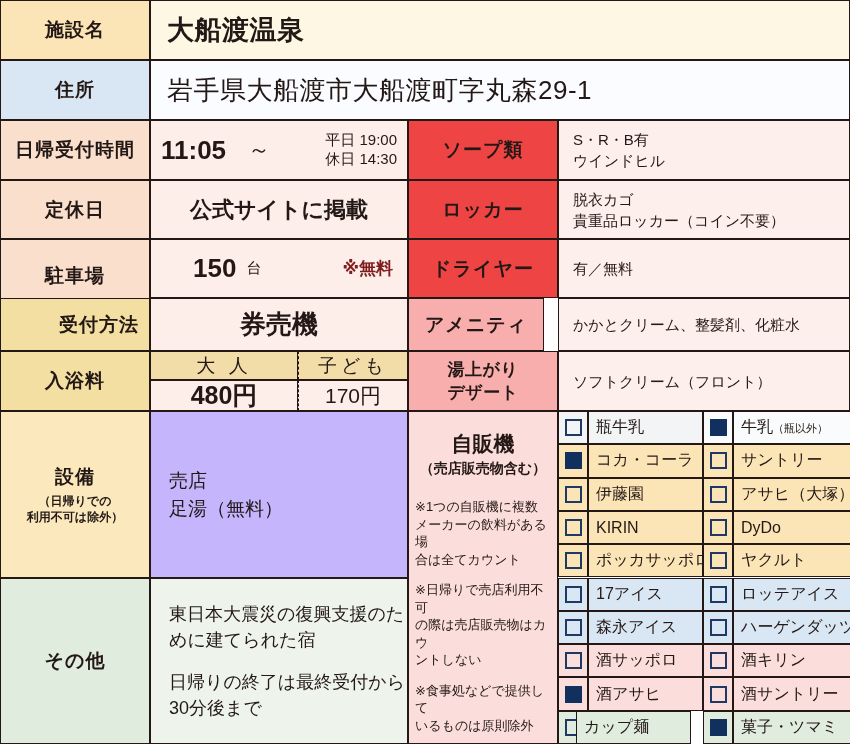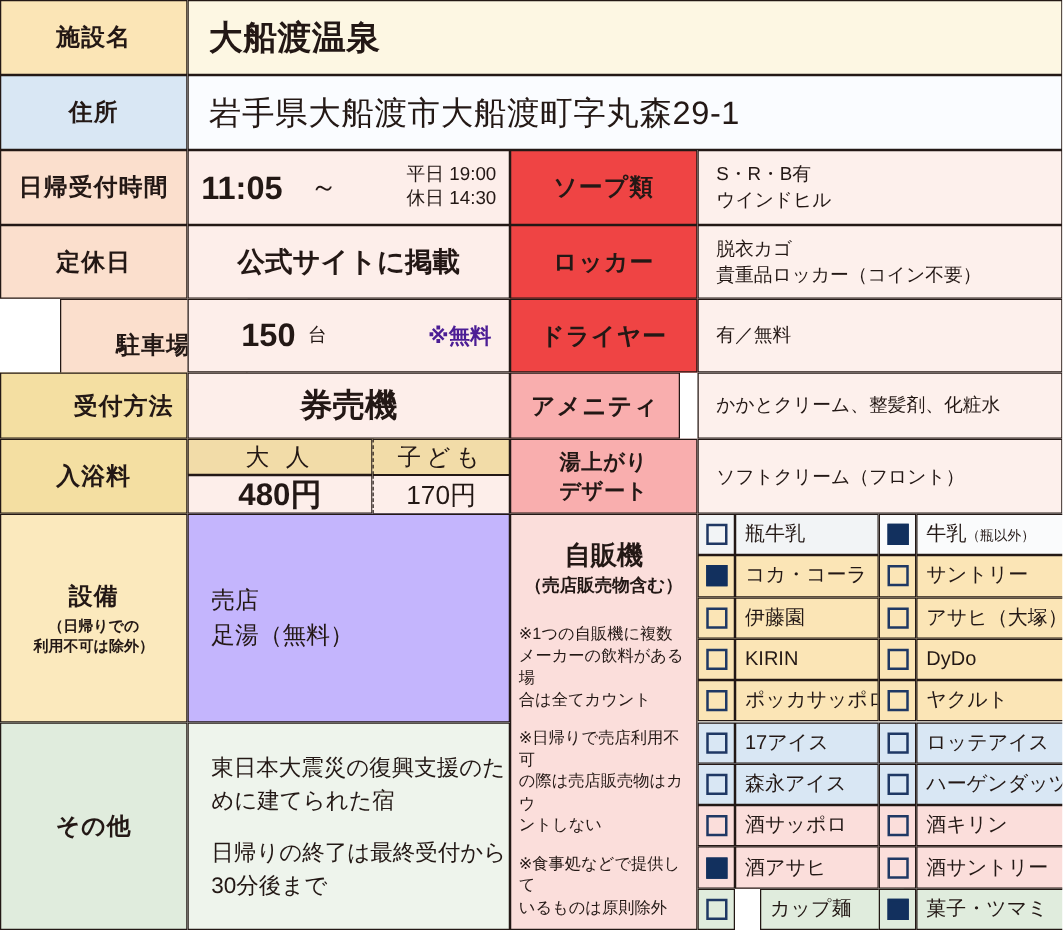--- a/index.html
+++ b/index.html
@@ -51,21 +51,21 @@
   .t-title{font-size:27px;font-weight:700;letter-spacing:.5px;}
   .t-addr {font-size:26px;font-weight:400;letter-spacing:.5px;}
   .t-key  {font-size:19px;font-weight:700;letter-spacing:1px;}
   .t-key-s{font-size:17px;font-weight:700;letter-spacing:.5px;}
   .t-big  {font-size:26px;font-weight:700;}
   .t-med  {font-size:22px;font-weight:700;}
   .t-norm {font-size:17px;font-weight:400;line-height:1.45;}
   .t-sm   {font-size:15px;font-weight:400;line-height:1.4;}
   .t-xs   {font-size:13px;font-weight:400;line-height:1.35;}
   .t-note {font-size:12px;font-weight:700;line-height:1.3;}
-  .red{color:#4c1d95;}
+  .red{color:#7f1d1d;}
 
   .hrow{display:flex;align-items:center;gap:10px;width:100%;}
   .sub{font-size:15px;font-weight:400;}
 
   
   .feehdr{font-size:19px;font-weight:400;letter-spacing:4px;}
   .feeval-a{font-size:25px;font-weight:700;}
   .feeval-c{font-size:21px;font-weight:400;}
 
   
@@ -132,21 +132,21 @@
     </div>
   </div>
 
   <div class="cell ctr k-peach" style="left:0px;top:180px;width:150px;height:59px;">
     <span class="t-key">定休日</span>
   </div>
   <div class="cell ctr v-rose" style="left:150px;top:180px;width:258px;height:59px;">
     <span class="t-med">公式サイトに掲載</span>
   </div>
 
-  <div class="cell ctr k-peach" style="left:0px;top:239px;width:150px;height:73px;margin-left:48px;">
+  <div class="cell ctr k-peach" style="left:0px;top:239px;width:150px;height:73px;">
     <span class="t-key">駐車場</span>
   </div>
   <div class="cell v-rose" style="left:150px;top:239px;width:258px;height:59px;">
     <div class="hrow" style="padding:0 14px;">
       <span class="t-big" style="margin-left:28px;">150</span>
       <span class="sub">台</span>
       <span class="red" style="font-size:17px;font-weight:700;margin-left:auto;">※無料</span>
     </div>
   </div>
 
@@ -358,21 +358,21 @@
       </div>
       <div class="cb r-pinkl cb-chk" style="left: 703px; top: 677.4px; width: 30px; height: 33.3px;">
         <span class="box"></span>
       </div>
       <div class="cb r-pinkl cb-lab" style="left: 733px; top: 677.4px; width: 147px; height: 33.3px;">
         <span class="cbl">酒サントリー</span>
       </div>
       <div class="cb r-grnl cb-chk" style="left: 558px; top: 710.7px; width: 30px; height: 33.3px;">
         <span class="box"></span>
       </div>
-      <div class="cb r-grnl cb-lab" style="left: 608px; top: 710.7px; width: 115px; height: 33.3px; font-family: Liberation Serif, serif;">
+      <div class="cb r-grnl cb-lab" style="left: 576px; top: 710.7px; width: 115px; height: 33.3px; font-family: Liberation Serif, serif;">
         <span class="cbl">カップ麺</span>
       </div>
       <div class="cb r-grnl cb-chk" style="left: 703px; top: 710.7px; width: 30px; height: 33.3px;">
         <span class="box on"></span>
       </div>
       <div class="cb r-grnl cb-lab" style="left: 733px; top: 710.7px; width: 147px; height: 33.3px;">
         <span class="cbl">菓子・ツマミ</span>
       </div>
     </div>
 

